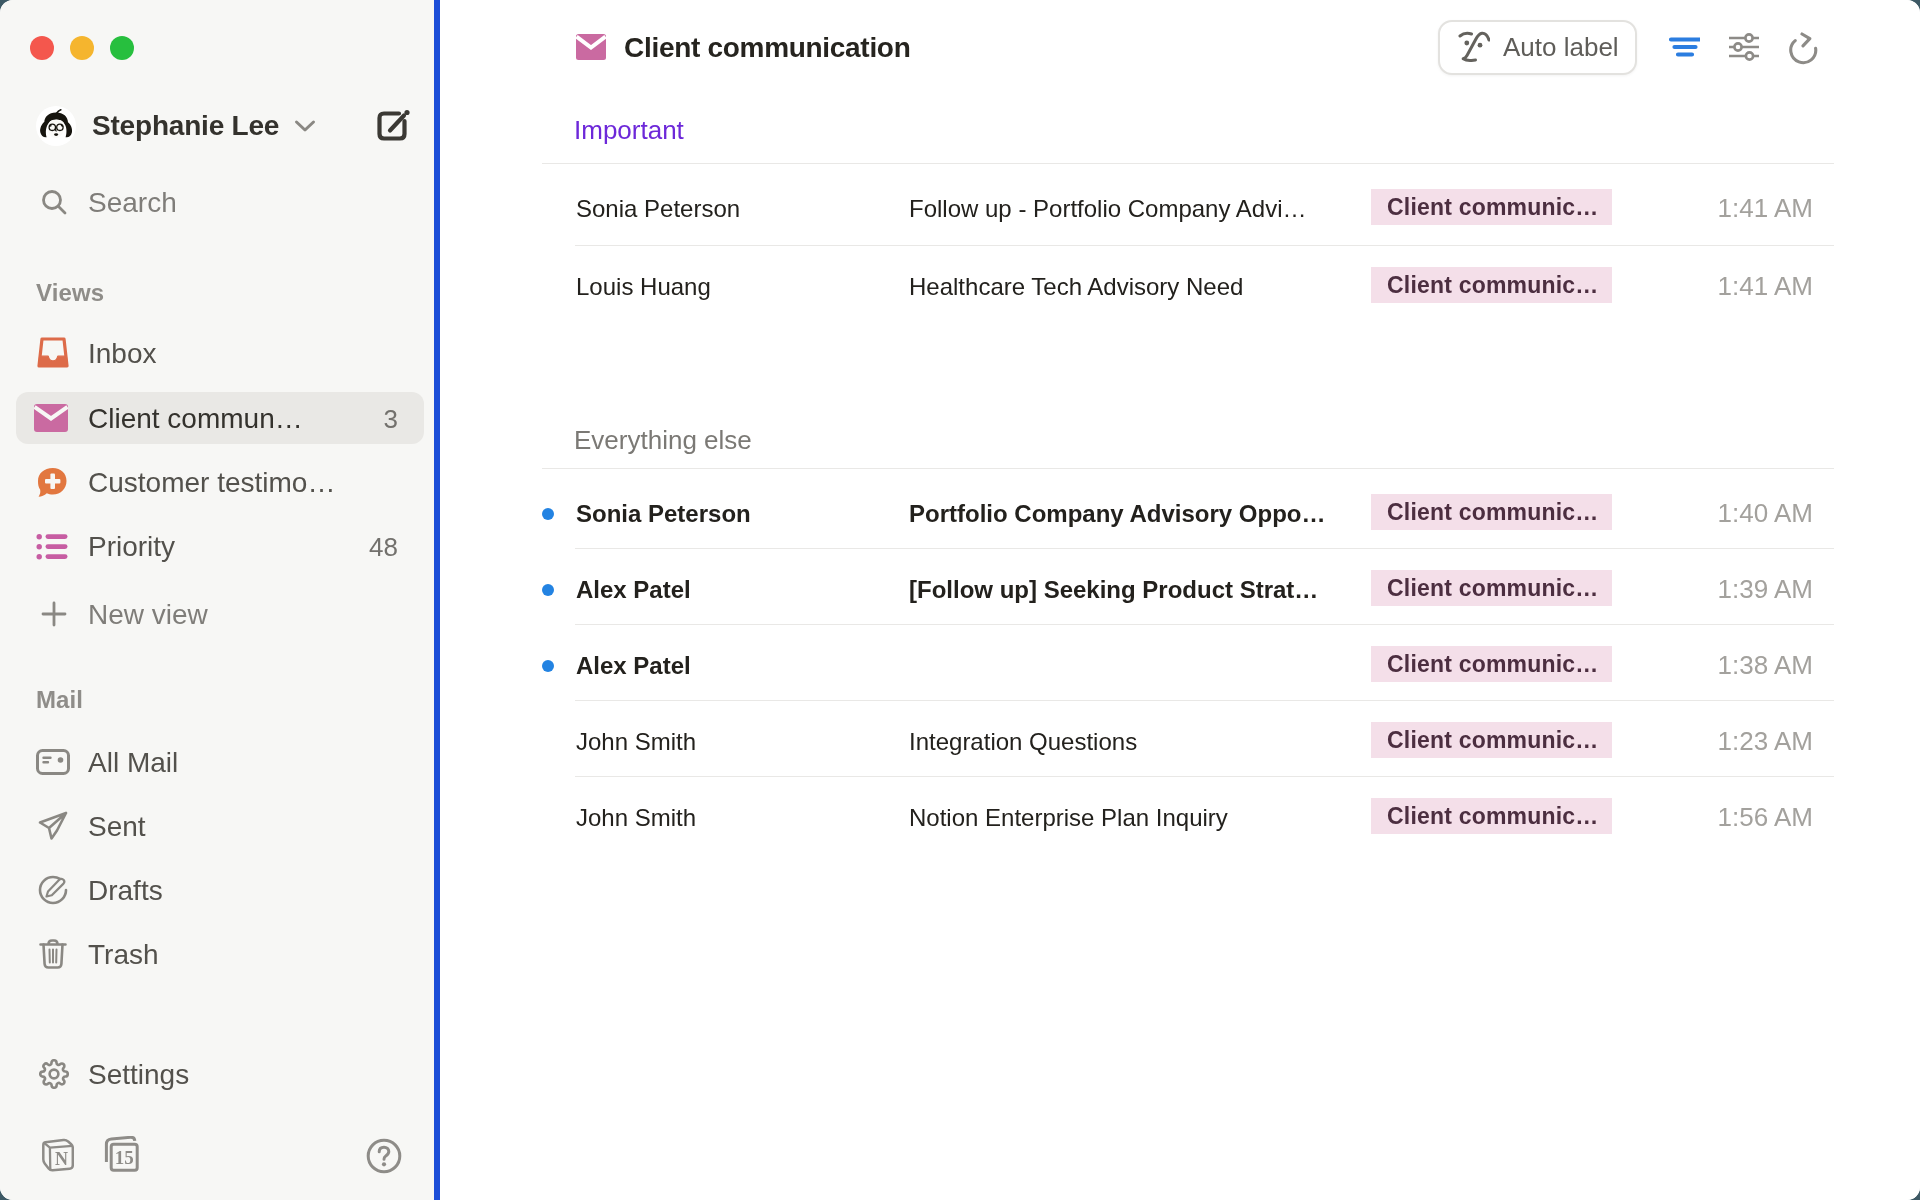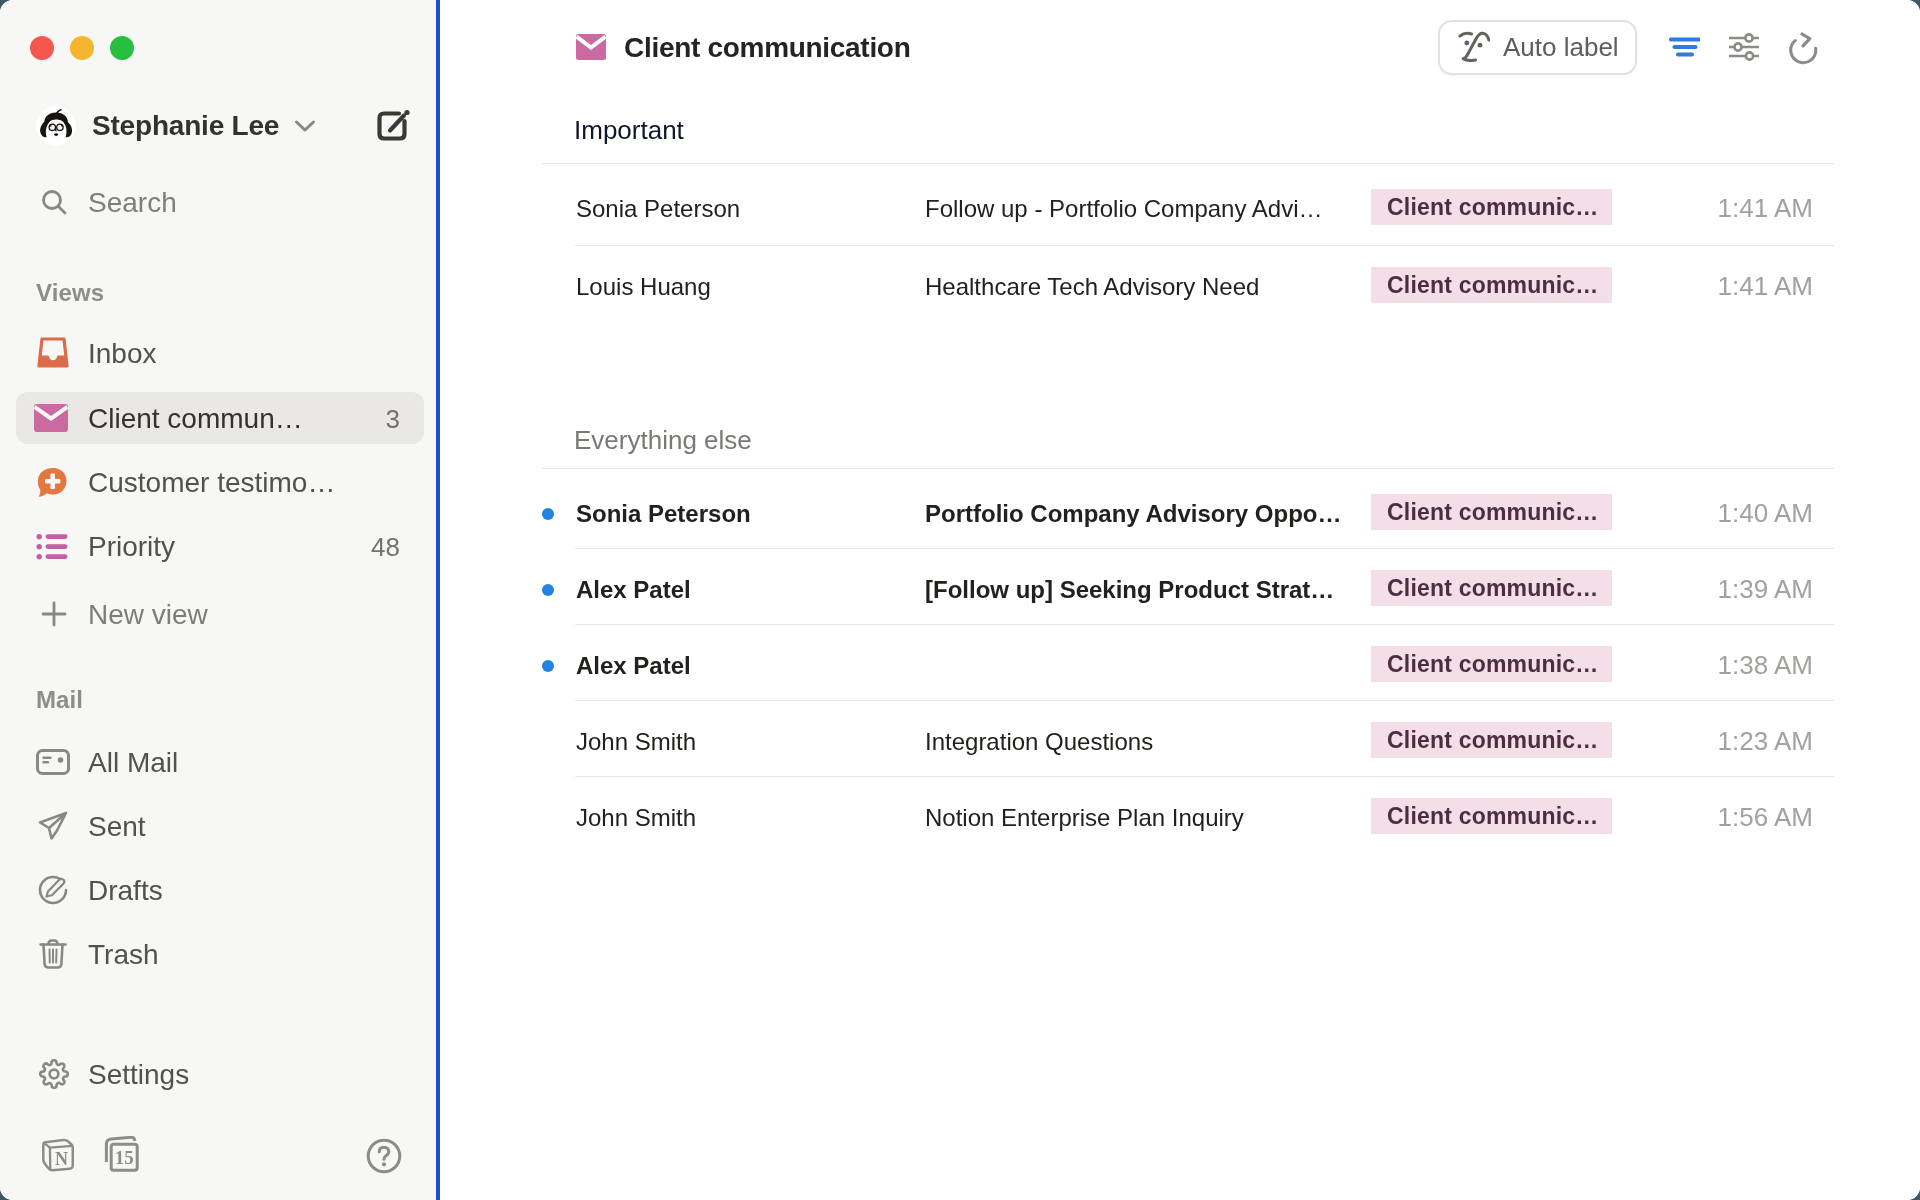--- a/index.html
+++ b/index.html
@@ -1,28 +1,28 @@
 <!DOCTYPE html>
 <html><head>
 <meta charset="utf-8">
 <style>
 * { margin:0; padding:0; box-sizing:border-box; }
 html,body { width:1920px; height:1200px; }
 body { background:#3d5965; font-family:"Liberation Sans", sans-serif; position:relative; }
 .win { position:absolute; inset:0; border-radius:13px; overflow:hidden; background:#ffffff; }
-.sidebar { position:absolute; left:0; top:0; bottom:0; width:440px; background:#f7f7f5; border-right:4px solid #1d4ed8; }
+.sidebar { position:absolute; left:0; top:0; bottom:0; width:440px; background:#f7f7f5; border-right:6px solid #1d4ed8; }
 .abs { position:absolute; }
 .vc { position:absolute; transform:translateY(-50%); line-height:1.15; white-space:nowrap; }
 .tl { width:24px; height:24px; border-radius:50%; position:absolute; top:36px; }
 .sideitem { font-size:28px; color:#53514c; }
 .sidelabel { font-size:24px; font-weight:700; color:#8f8d89; letter-spacing:0.1px; }
 .count { font-size:26px; color:#73716d; position:absolute; transform:translateY(-50%); }
 .rowtext { font-size:24px; color:#23211d; }
 .sender { left:135px; width:300px; overflow:hidden; }
-.subject { left:484px; width:465px; overflow:hidden; }
+.subject { left:468px; width:465px; overflow:hidden; }
 .time { font-size:26px; color:#a3a19d; right:107px; text-align:right; }
 .divider { position:absolute; height:1px; background:#e9e8e6; right:86px; }
 .pill { position:absolute; left:930px; width:241px; height:36px; border-radius:0; background:#f4dfe9; transform:translateY(-50%); margin-top:-2px; }
 .pill span { position:absolute; left:16px; top:50%; transform:translateY(-50%); font-size:23px; font-weight:700; letter-spacing:0.2px; color:#4c2e40; white-space:nowrap; }
 .dot { position:absolute; left:101px; width:12px; height:12px; border-radius:50%; background:#2383e2; transform:translateY(-50%); }
 .unread { font-weight:700; }
 </style>
 </head>
 <body>
 <div class="win">
@@ -173,21 +173,21 @@
         <circle cx="21" cy="5" r="3.6" fill="#fff"></circle>
         <circle cx="10" cy="14" r="3.6" fill="#fff"></circle>
         <circle cx="21.5" cy="23" r="3.6" fill="#fff"></circle>
       </g>
     </svg>
     <svg class="abs" style="left:1346px; top:32px;" width="34" height="34" viewBox="0 0 34 34">
       <path d="M8.2 8.6 A12.5 12.5 0 1 0 28.6 16.2" stroke="#8d8b87" stroke-width="3.1" fill="none" stroke-linecap="round"></path>
       <path d="M15.0 2.0 L22.8 6.6 L16.0 13.9" stroke="#8d8b87" stroke-width="3.1" fill="none" stroke-linecap="round" stroke-linejoin="round"></path>
     </svg>
 
-    <div class="vc" style="left:133px; top:131px; font-size:26px; color:#0f172a;">Important</div>
+    <div class="vc" style="left:133px; top:131px; font-size:26px; color:#6d28d9;">Important</div>
     <div class="divider" style="left:101px; top:163px;"></div>
 
     <div class="vc rowtext sender" style="top:209px;">Sonia Peterson</div>
     <div class="vc rowtext subject" style="top:209px;">Follow up - Portfolio Company Advi…</div>
     <div class="pill" style="top:209px;">
         <span>Client communic…</span>
       </div>
     <div class="vc time" style="top:209px;">1:41 AM</div>
     <div class="divider" style="left:134px; top:245px;"></div>
 

